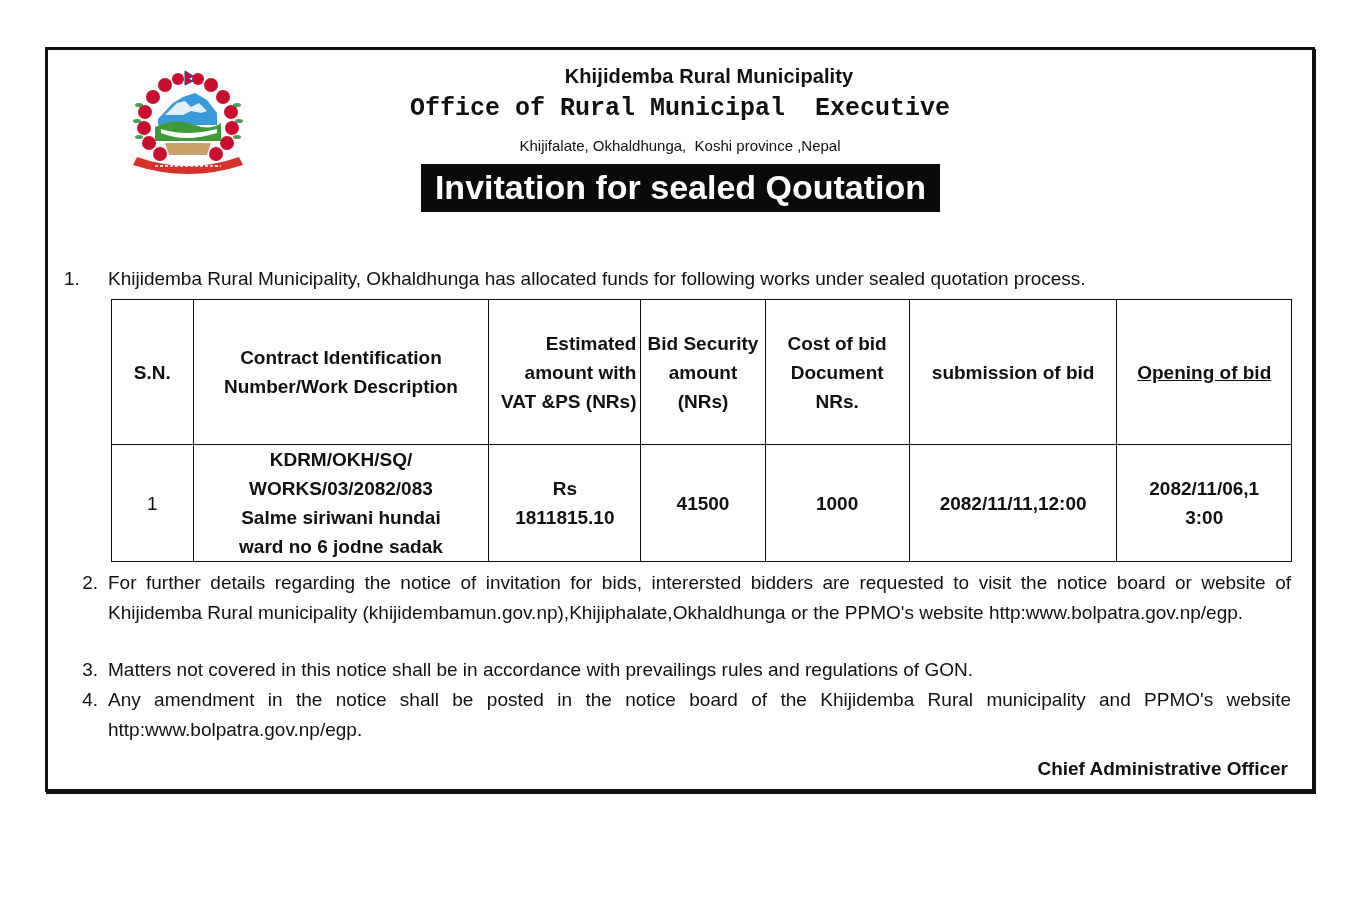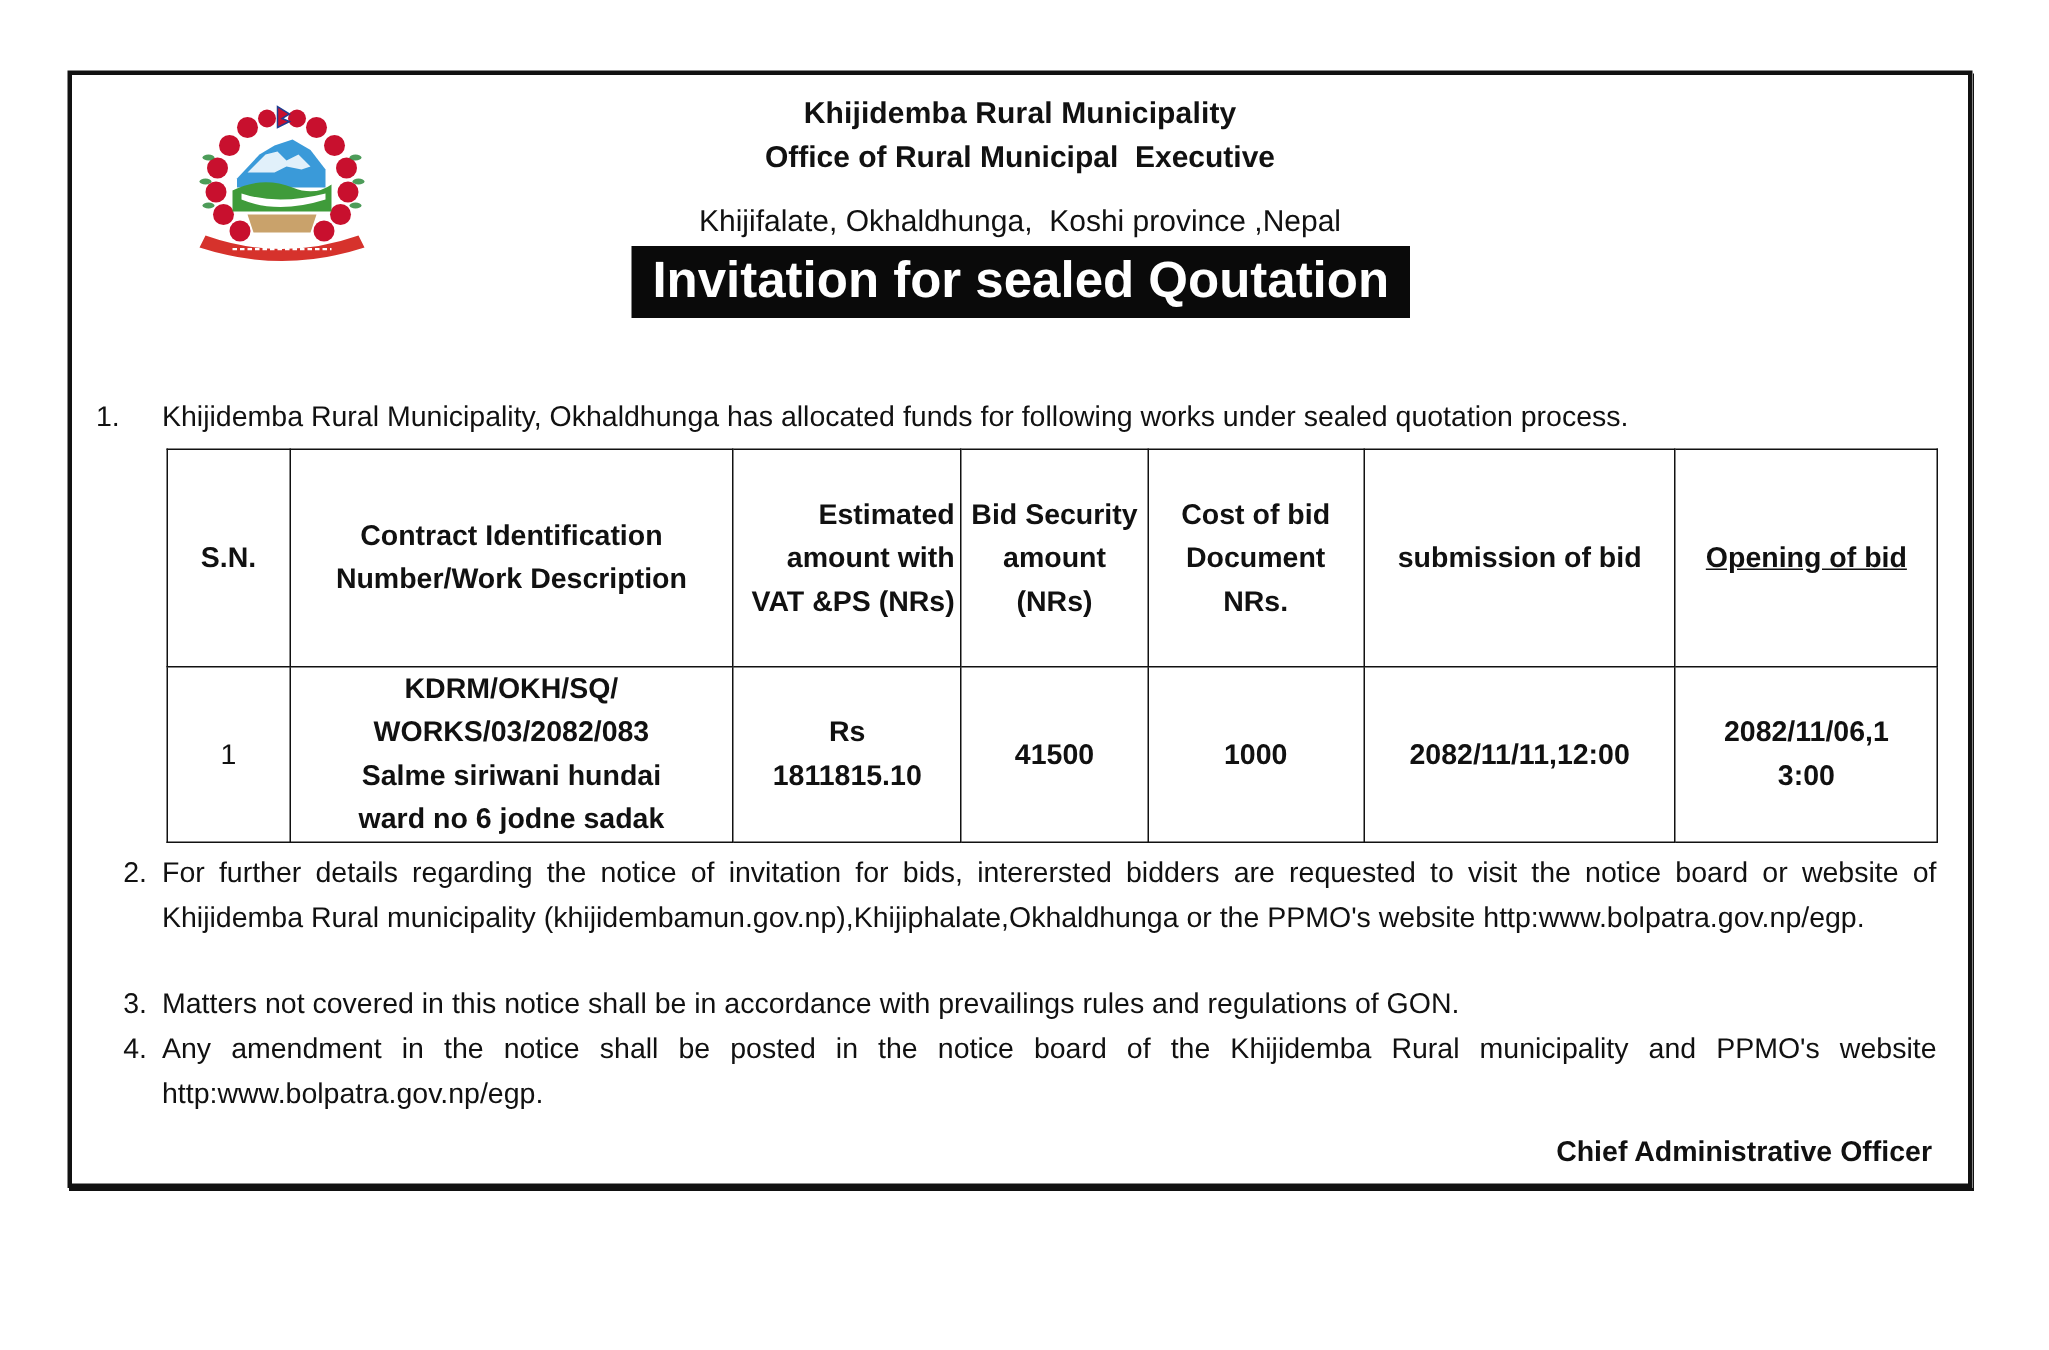--- a/index.html
+++ b/index.html
@@ -33,30 +33,32 @@
       position: absolute;
       left: 0;
       width: 100%;
       text-align: center;
     }
     .org-name {
       top: 15px;
       font-size: 20px;
       font-weight: bold;
       letter-spacing: 0.1px;
+      padding-left: 29px;
     }
     .office {
       top: 44px;
-      font-size: 20px;
+      font-size: 25px;
       font-weight: bold;
       white-space: pre;
+      font-family: Liberation Mono, monospace;
     }
     .address {
       top: 87px;
-      font-size: 20px;
+      font-size: 15px;
       white-space: pre;
     }
     .banner-wrap {
       position: absolute;
       top: 114px;
       left: 0;
       width: 100%;
       text-align: center;
     }
     .banner {

